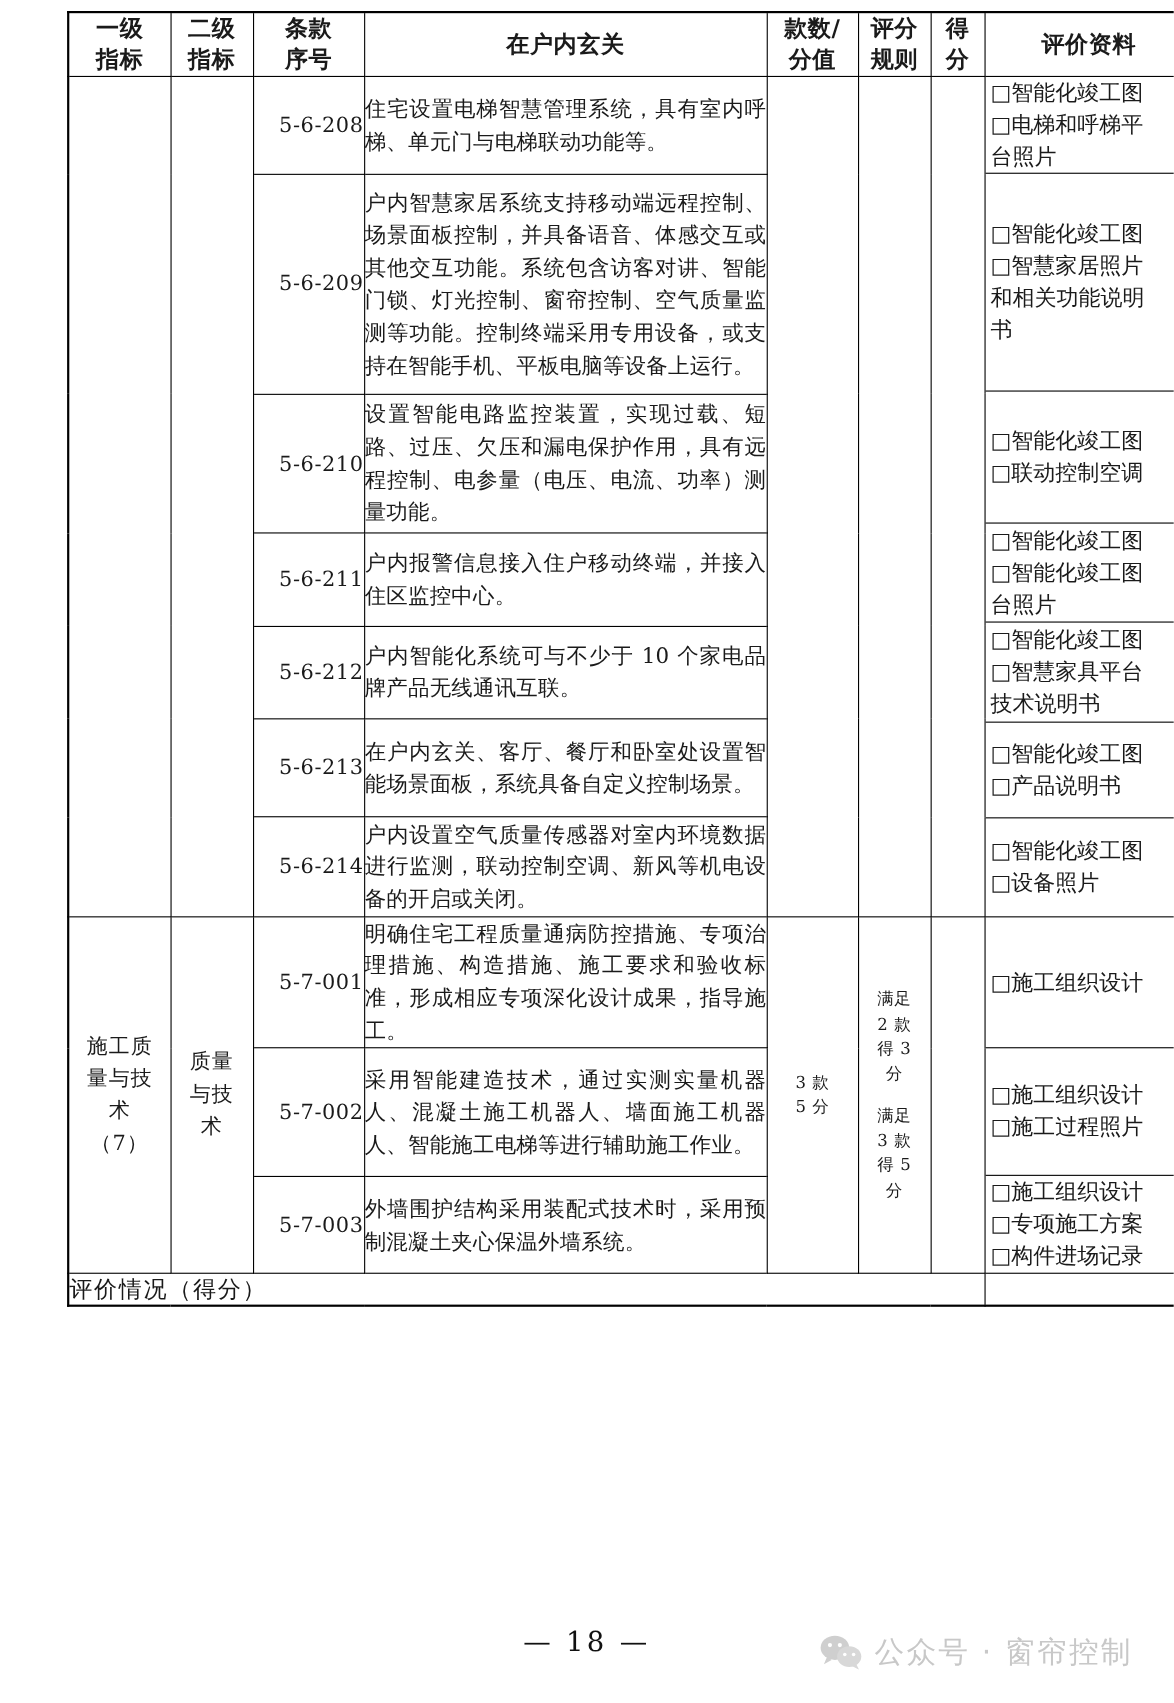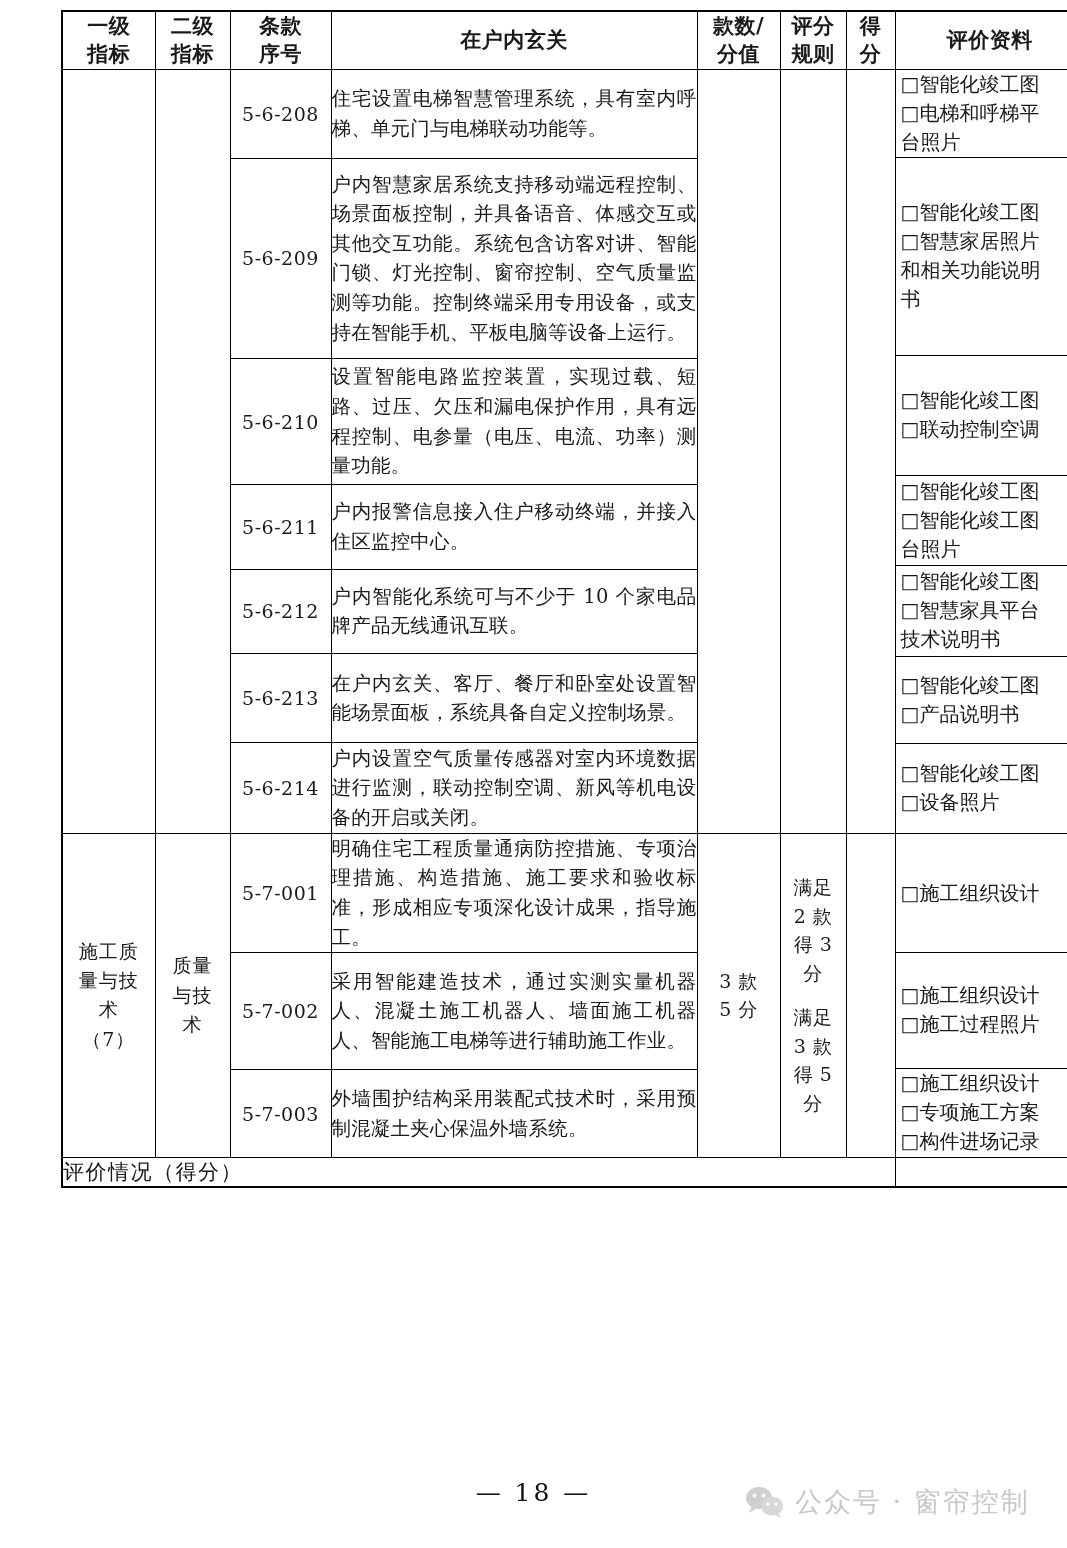--- a/index.html
+++ b/index.html
@@ -64,39 +64,39 @@
   
   .c-idx1, .c-idx2 {
     text-align: center;
     font-size: 19px;
     line-height: 1.55;
     letter-spacing: 1px;
   }
   .c-idx1 .l, .c-idx2 .l { display: block; }
 
   .c-no {
-    text-align: center;
+    text-align: right;
     font-size: 19px;
     letter-spacing: 0.5px;
     white-space: nowrap;
   }
 
   .c-clause {
     text-align: left;
     font-size: 19.5px;
     line-height: 1.52;
     padding: 5px 7px 5px 8px;
     letter-spacing: 0.2px;
     text-align: justify;
     text-justify: inter-ideograph;
   }
 
   .c-count, .c-rule {
     text-align: center;
-    font-size: 19px;
+    font-size: 15px;
     line-height: 1.5;
     letter-spacing: 0.5px;
   }
   .c-count .l, .c-rule .l { display: block; }
   .c-rule .gap { display: block; height: 16px; }
 
   .c-score { }
 
   .c-total {
     font-size: 21px;

